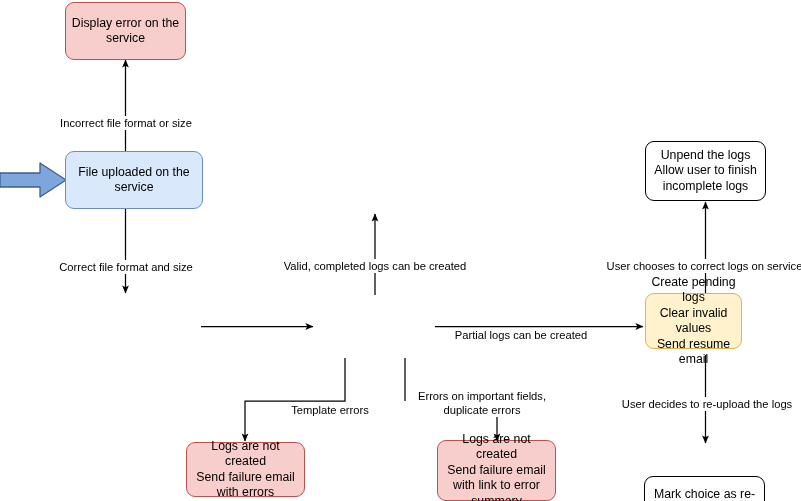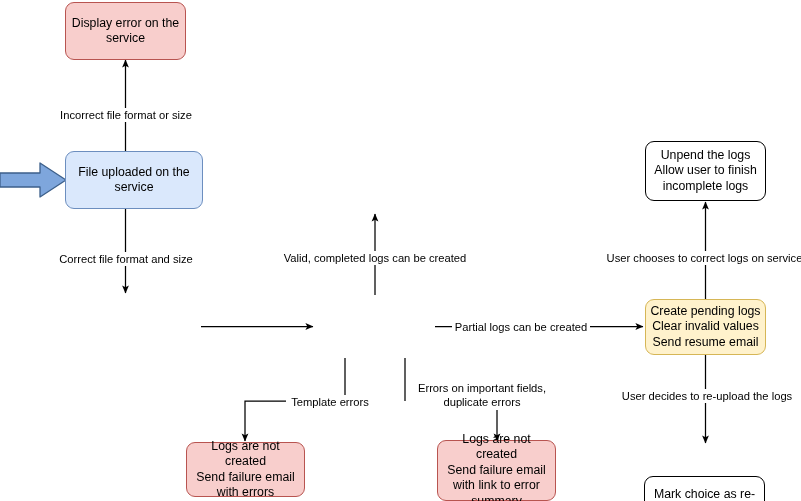--- a/index.html
+++ b/index.html
@@ -40,20 +40,21 @@
   .edge-label {
     position: absolute;
     font-size: 11.2px;
     line-height: 14px;
     color: #000000;
     background: #ffffff;
     text-align: center;
     white-space: pre-line;
     padding: 0 2px;
     box-sizing: border-box;
+    margin-top: 8px;
   }
   svg.wires {
     position: absolute;
     left: 0; top: 0;
     width: 801px;
     height: 501px;
     pointer-events: none;
   }
   svg.blockarrow {
     position: absolute;
@@ -103,21 +104,21 @@
   <div class="node blue" style="left:65px; top:151px; width:138px; height:58px;">File uploaded on the
 service</div>
 
 
 
 
   <div class="node white" style="left:645px; top:141px; width:121px; height:60px;">Unpend the logs
 Allow user to finish
 incomplete logs</div>
 
-  <div class="node yellow" style="left:645px; top:299px; width:121px; height:56px;">Create pending logs
+  <div class="node yellow" style="left:645px; top:293px; width:97px; height:56px;">Create pending logs
 Clear invalid values
 Send resume email</div>
 
   <div class="node pink" style="left:186px; top:442px; width:119px; height:55px;">Logs are not created
 Send failure email
 with errors</div>
 
   <div class="node pink" style="left:437px; top:440px; width:119px; height:61px;">Logs are not created
 Send failure email
 with link to error

